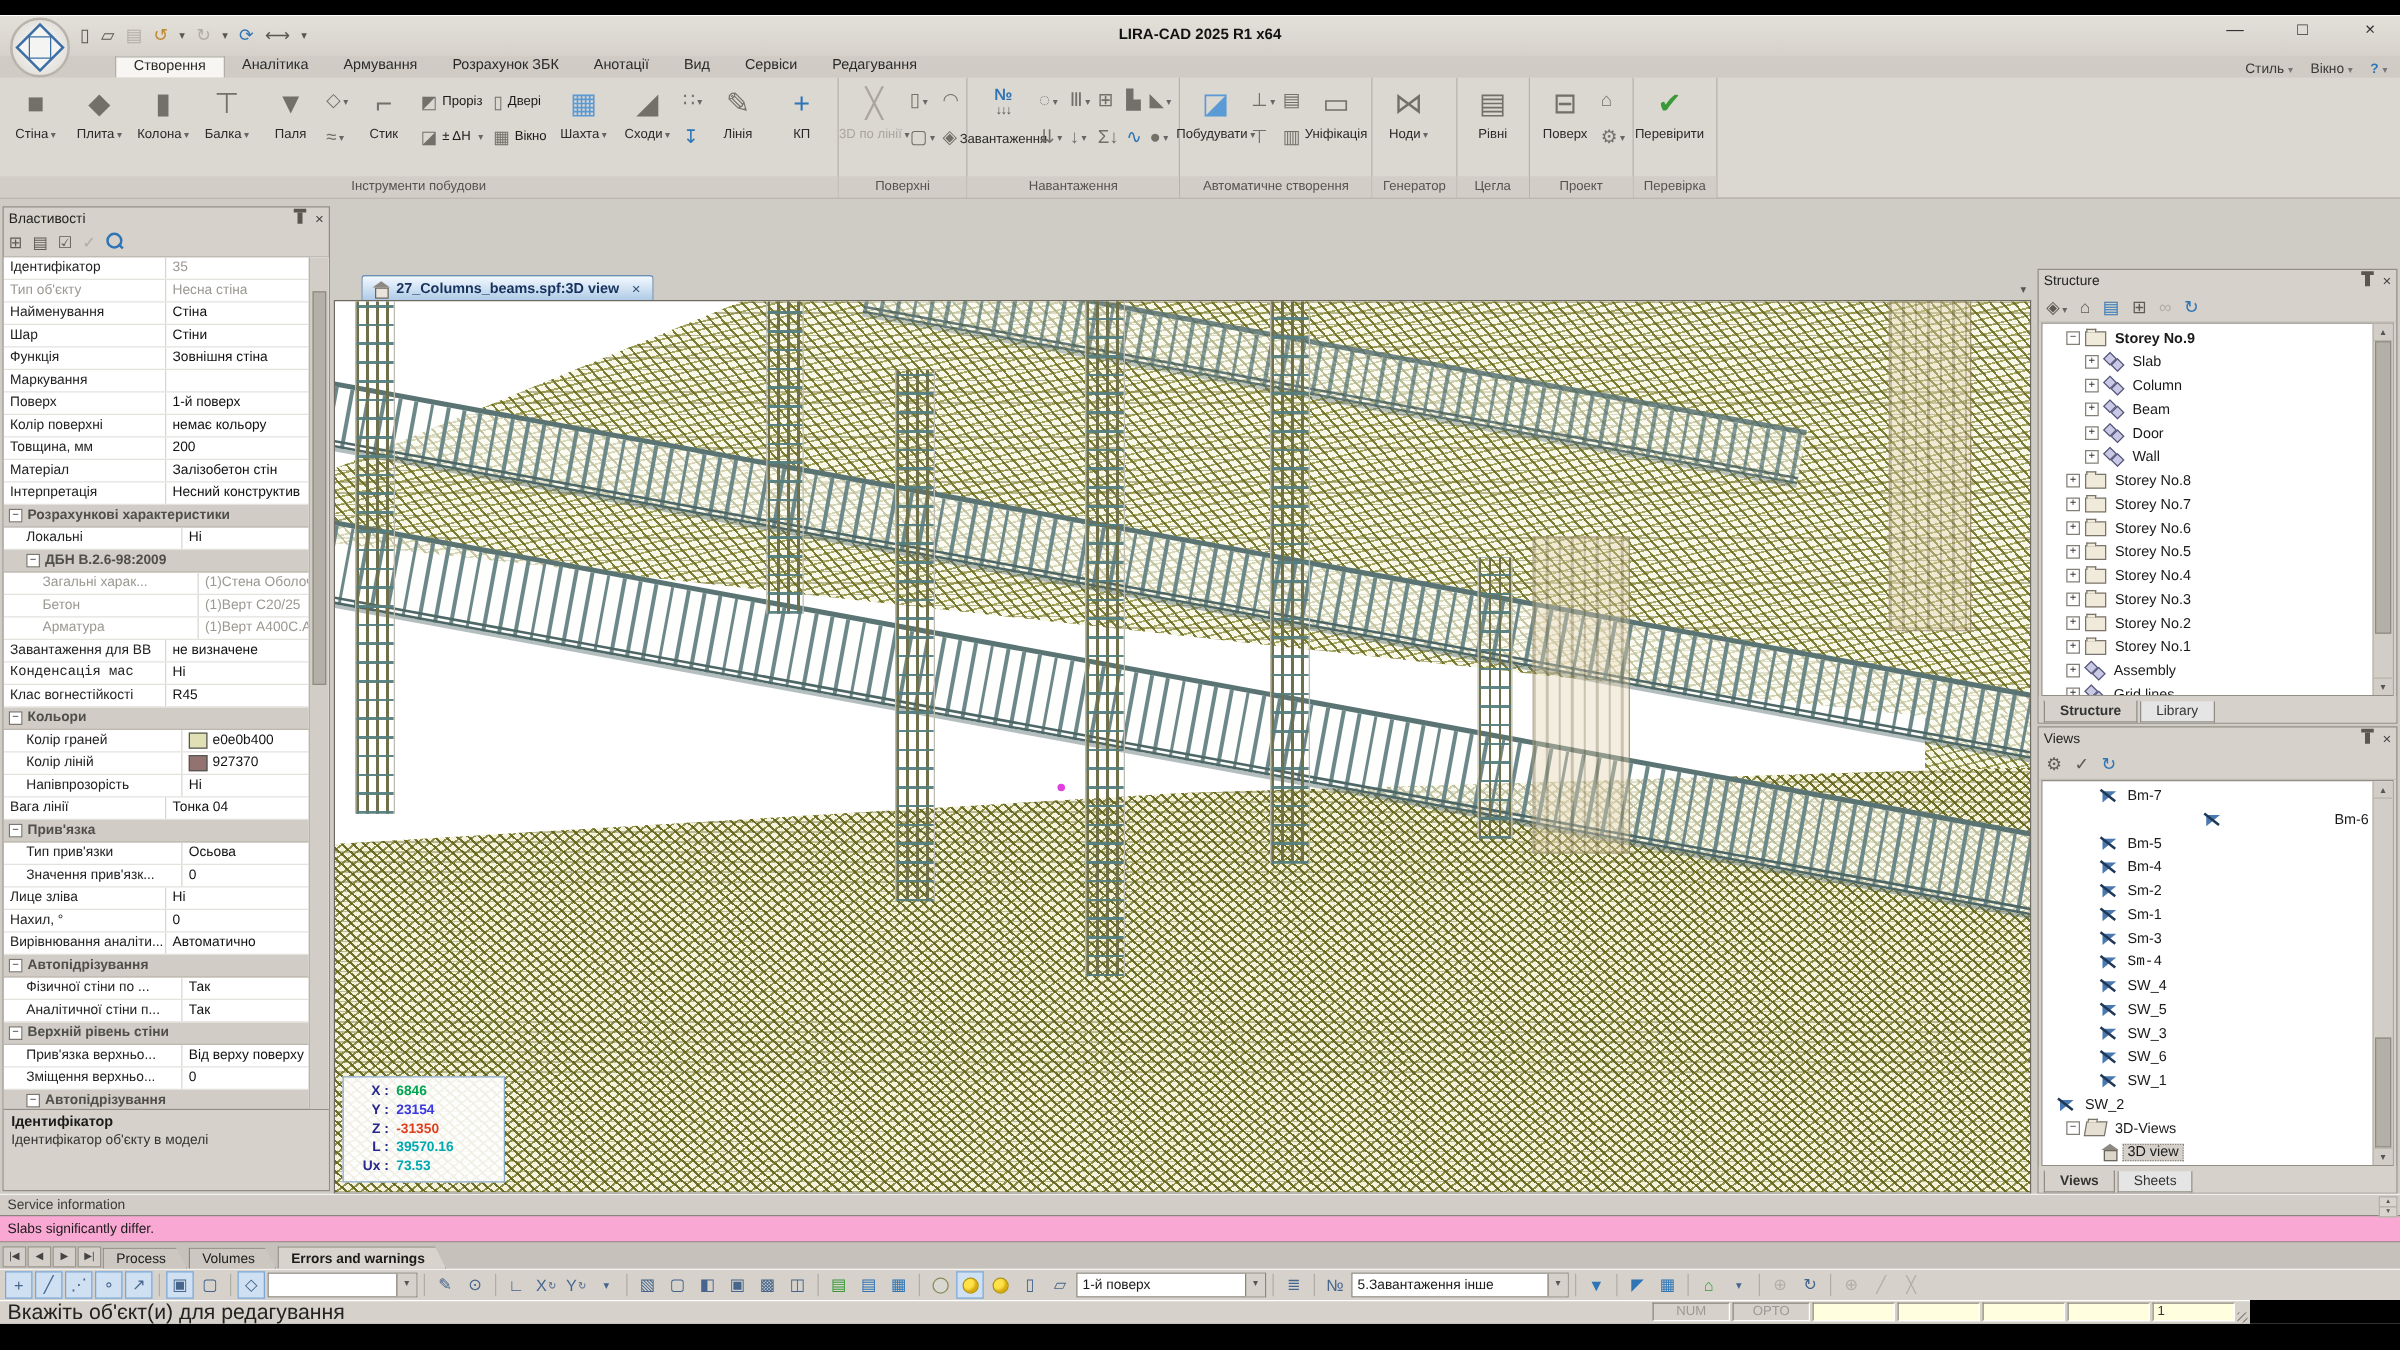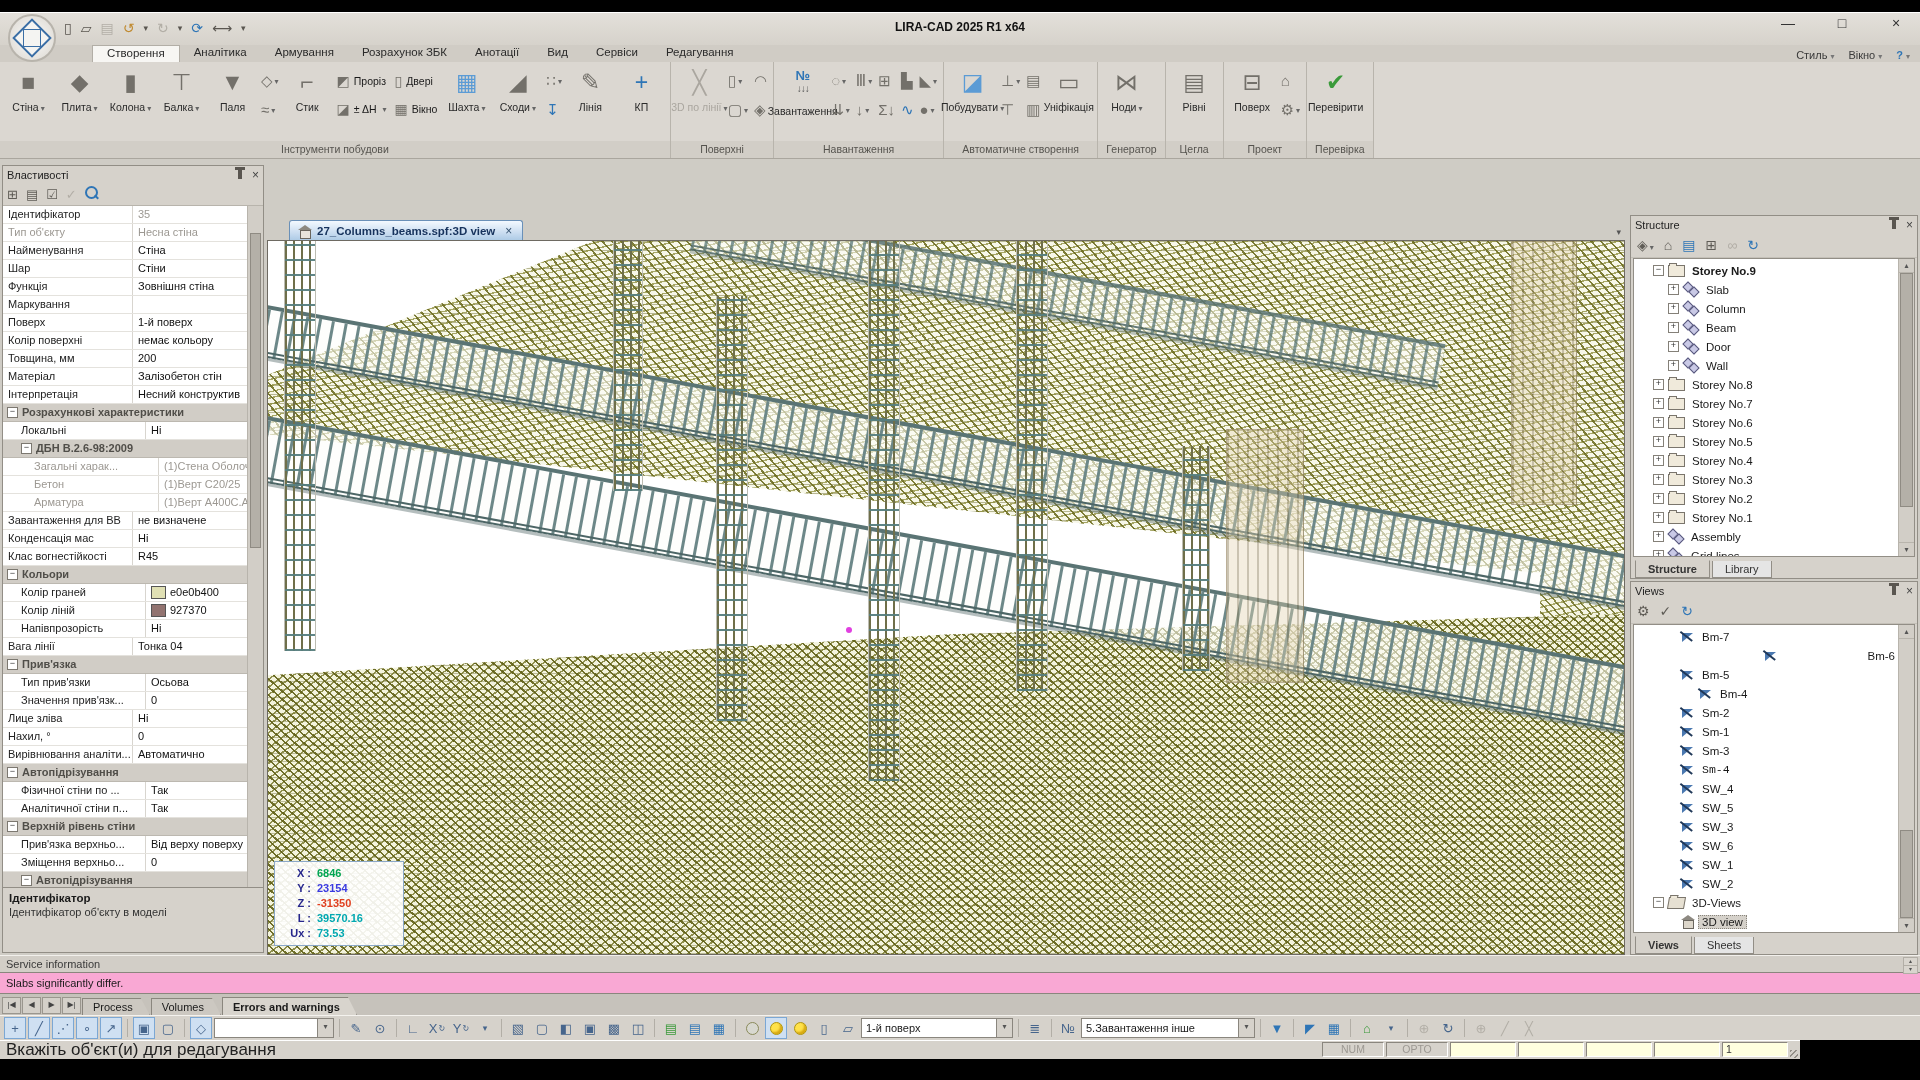--- a/index.html
+++ b/index.html
@@ -603,21 +603,21 @@
                 <span>(1)Верт А400С.А40...</span>
               </span>
             </div>
             <div class="prow">
               <span class="plab" style="padding-left: 5px;">Завантаження для ВВ</span>
               <span class="pval">
                 <span>не визначене</span>
               </span>
             </div>
             <div class="prow">
-              <span class="plab" style="padding-left: 5px;">Конденсація мас</span>
+              <span class="plab" style="padding-left: 5px; font-family: Liberation Mono, monospace;">Конденсація мас</span>
               <span class="pval">
                 <span>Ні</span>
               </span>
             </div>
             <div class="prow">
               <span class="plab" style="padding-left: 5px;">Клас вогнестійкості</span>
               <span class="pval">
                 <span>R45</span>
               </span>
             </div>
@@ -918,21 +918,21 @@
               <div class="trow" style="padding-left: 34px; justify-content: space-between;">
                 <span class="expspacer"></span>
                 <span class="tic view"></span>
                 <span class="tlabel">Bm-6</span>
               </div>
               <div class="trow" style="padding-left: 34px;">
                 <span class="expspacer"></span>
                 <span class="tic view"></span>
                 <span class="tlabel">Bm-5</span>
               </div>
-              <div class="trow" style="padding-left: 52px; text-align: right;">
+              <div class="trow" style="padding-left: 34px; text-align: right;">
                 <span class="expspacer"></span>
                 <span class="tic view"></span>
                 <span class="tlabel">Bm-4</span>
               </div>
               <div class="trow" style="padding-left: 34px;">
                 <span class="expspacer"></span>
                 <span class="tic view"></span>
                 <span class="tlabel">Sm-2</span>
               </div>
               <div class="trow" style="padding-left: 34px;">
@@ -968,21 +968,21 @@
               <div class="trow" style="padding-left: 34px;">
                 <span class="expspacer"></span>
                 <span class="tic view"></span>
                 <span class="tlabel">SW_6</span>
               </div>
               <div class="trow" style="padding-left: 34px;">
                 <span class="expspacer"></span>
                 <span class="tic view"></span>
                 <span class="tlabel">SW_1</span>
               </div>
-              <div class="trow" style="padding-left: 34px;">
+              <div class="trow" style="">
                 <span class="expspacer"></span>
                 <span class="tic view"></span>
                 <span class="tlabel">SW_2</span>
               </div>
               <div class="trow" style="padding-left: 19px;">
                 <span class="expbox">−</span>
                 <span class="tic folder-open"></span>
                 <span class="tlabel">3D-Views</span>
               </div>
               <div class="trow sel" style="padding-left: 34px;">

